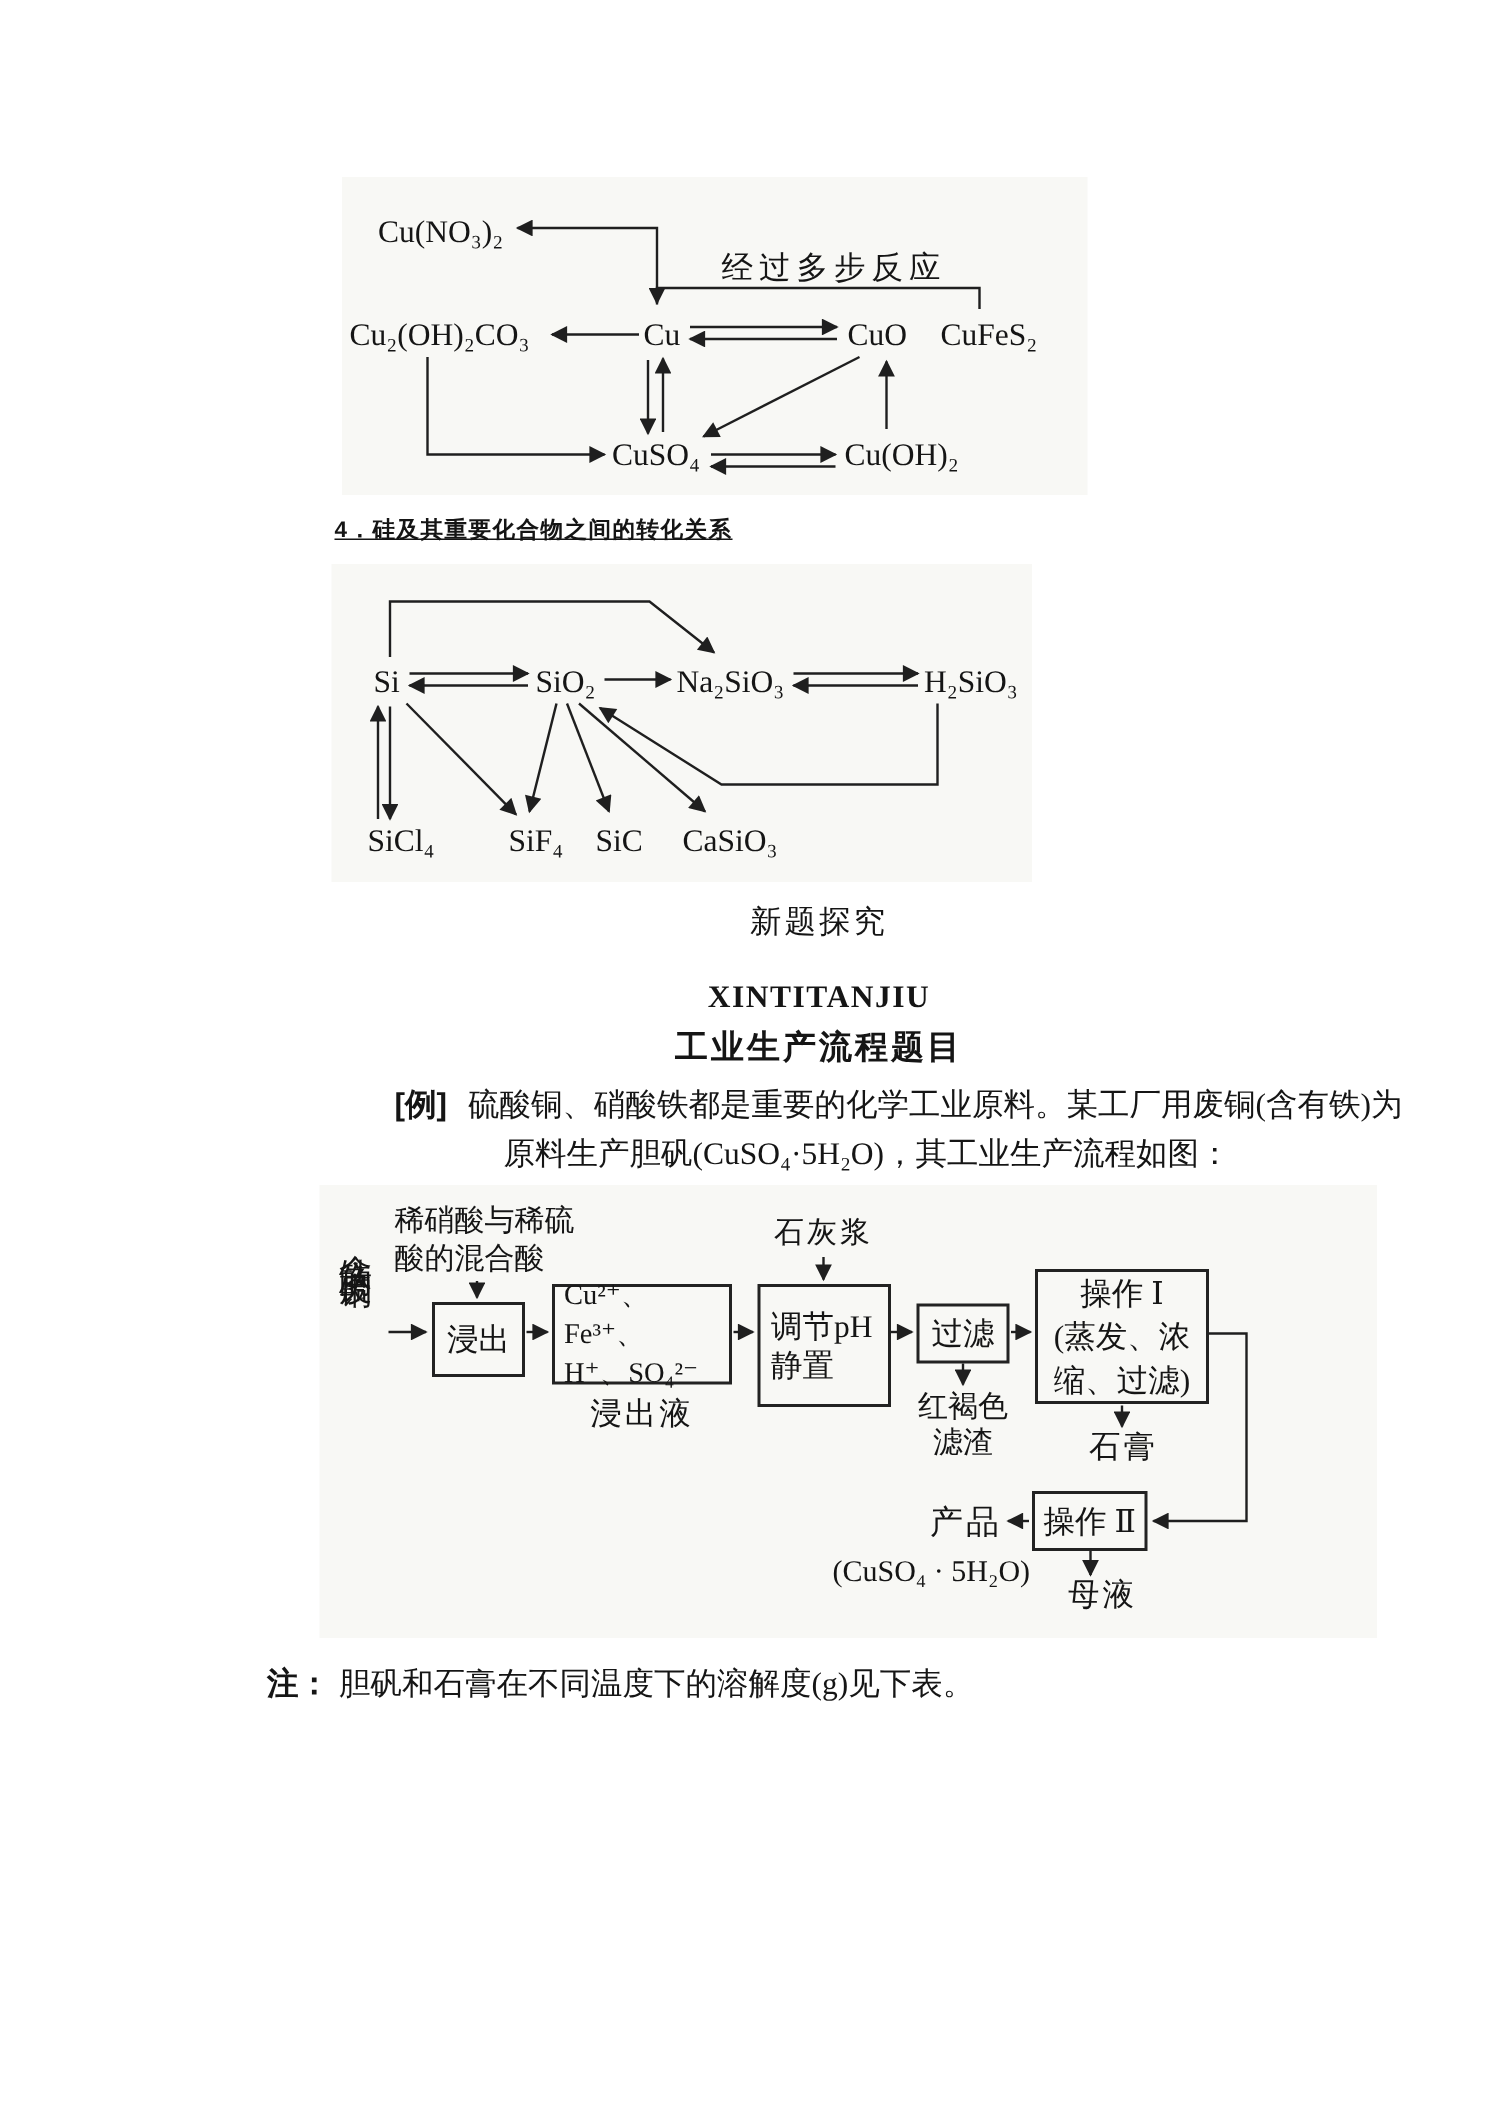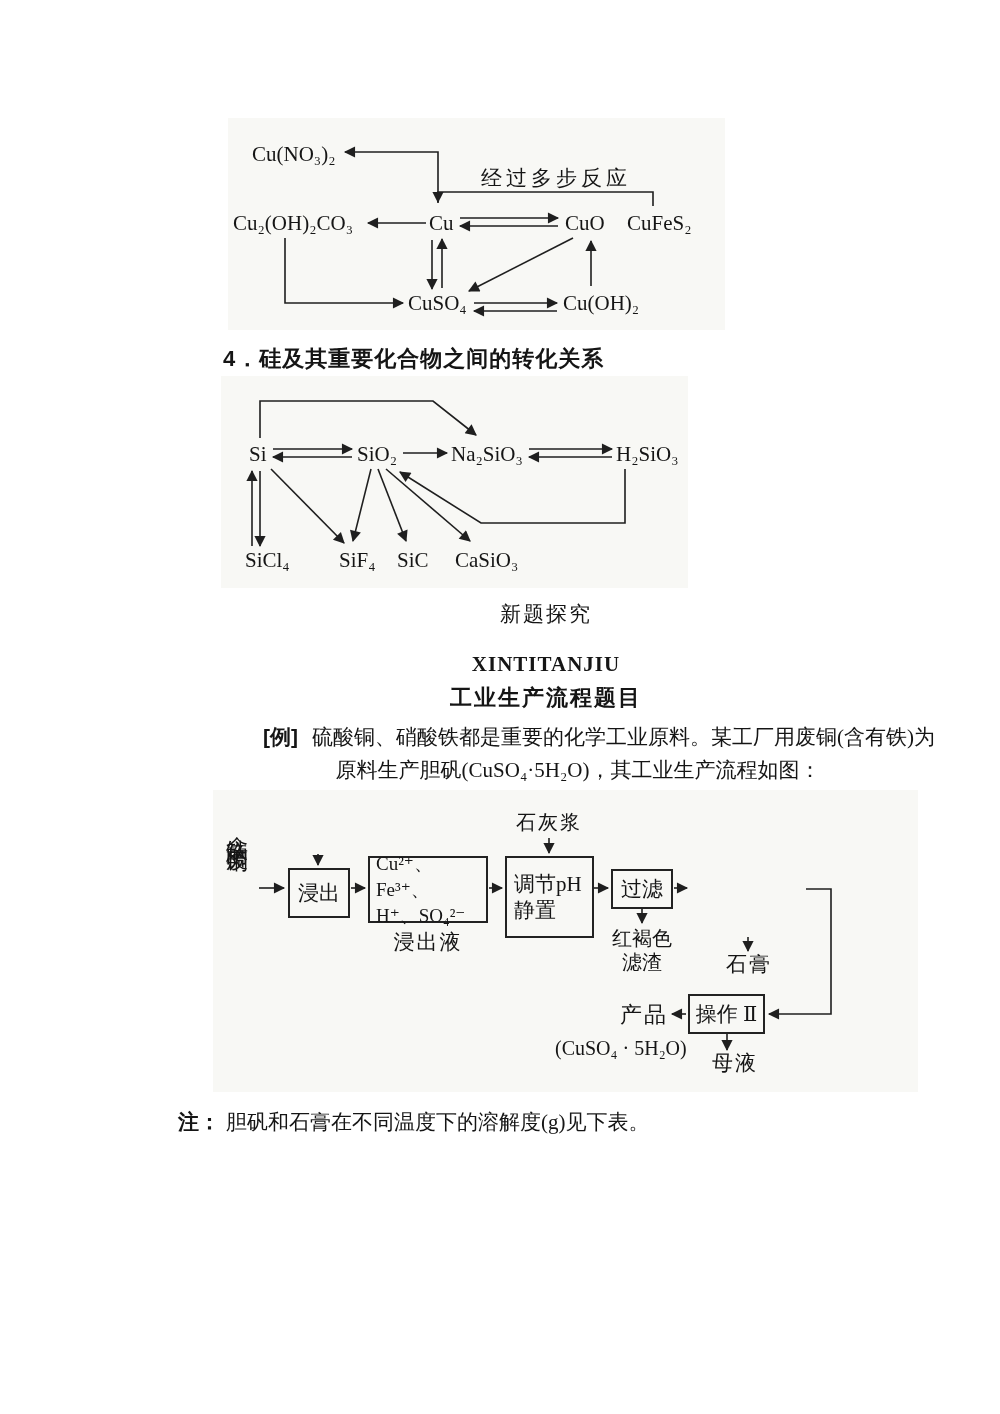--- a/index.html
+++ b/index.html
@@ -4,21 +4,21 @@
 <title>Chemistry Worksheet Page</title>
 <style>
   html,body{margin:0;padding:0;background:#ffffff;}
   .page{position:relative;width:1000px;height:1414px;background:#ffffff;overflow:hidden;
         font-family:"Liberation Serif","DejaVu Serif",serif;color:#151515;margin-left:28px;}
   .panel{position:absolute;background:#f8f8f5;}
   .panel svg{display:block;}
   svg text{font-family:"Liberation Serif","DejaVu Serif",serif;fill:#151515;}
   .stroke{stroke:#1f1f1f;stroke-width:1.6;fill:none;}
   .heading{position:absolute;font-family:"Liberation Sans","DejaVu Sans",sans-serif;
-           font-weight:bold;font-size:22px;letter-spacing:1px;}
+           font-weight:bold;font-size:15px;letter-spacing:1px;text-decoration:underline;}
   .center-line{position:absolute;left:48px;right:12px;text-align:center;}
   .cn-serif{font-size:21px;letter-spacing:2px;}
   .pinyin{font-weight:bold;font-size:21px;letter-spacing:1px;}
   .sub-heiti{font-family:"Liberation Sans","DejaVu Sans",sans-serif;font-weight:bold;
              font-size:22px;letter-spacing:2px;}
   .para{position:absolute;left:150px;width:800px;font-size:21px;line-height:33px;}
   .para .l1{padding-left:42px;}
   .tag{font-family:"Liberation Sans","DejaVu Sans",sans-serif;font-weight:bold;margin-right:14px;}
   .note{position:absolute;left:150px;font-size:21px;}
   .note .tag2{font-family:"Liberation Sans","DejaVu Sans",sans-serif;font-weight:bold;margin-right:6px;}
@@ -123,20 +123,24 @@
         <path d="M461,98 L474,98" marker-end="url(#ah)"></path>
         <path d="M535,147 L535,161" marker-end="url(#ah)"></path>
         <path d="M593,99 L618,99 L618,224 L556,224" marker-end="url(#ah)"></path>
         <path d="M473,224 L459,224" marker-end="url(#ah)"></path>
         <path d="M514,244 L514,260" marker-end="url(#ah)"></path>
       </g>
     </svg>
 
     <div class="flabel vtext" style="left:12px;top:28px;height:140px;">含铁的废铜</div>
 
+    <div class="flabel" style="left:50px;top:12px;font-size:20px;">
+      <div>稀硝酸与稀硫</div>
+      <div>酸的混合酸</div>
+    </div>
 
     <div class="fbox" style="left:75px;top:78px;width:62px;height:50px;">
         <span>浸出</span>
       </div>
 
     <div class="fbox" style="left:155px;top:66px;width:120px;height:67px;font-size:19px;align-items:flex-start;padding-left:6px;">
       <div>Cu²⁺、Fe³⁺、</div>
       <div>H⁺、SO₄²⁻</div>
     </div>
     <div class="flabel ctr" style="left:155px;top:140px;width:120px;font-size:21px;letter-spacing:2px;">浸出液</div>
@@ -149,20 +153,25 @@
     </div>
 
     <div class="fbox" style="left:398px;top:79px;width:62px;height:40px;">
         <span>过滤</span>
       </div>
     <div class="flabel ctr" style="left:391px;top:136px;width:76px;font-size:20px;line-height:24px;">
       <div>红褐色</div>
       <div>滤渣</div>
     </div>
 
+    <div class="fbox" style="left:477px;top:56px;width:116px;height:90px;line-height:29px;">
+      <div>操作 Ⅰ</div>
+      <div>(蒸发、浓</div>
+      <div>缩、过滤)</div>
+    </div>
     <div class="flabel" style="left:513px;top:162px;font-size:21px;letter-spacing:2px;">石膏</div>
 
     <div class="fbox" style="left:475px;top:204px;width:77px;height:40px;">
         <span>操作 Ⅱ</span>
       </div>
 
     <div class="flabel" style="left:407px;top:212px;font-size:22px;letter-spacing:2px;">产品</div>
     <div class="flabel" style="left:342px;top:246px;font-size:20px;">(CuSO₄ · 5H₂O)</div>
     <div class="flabel" style="left:499px;top:261px;font-size:21px;letter-spacing:2px;">母液</div>
   </section>

